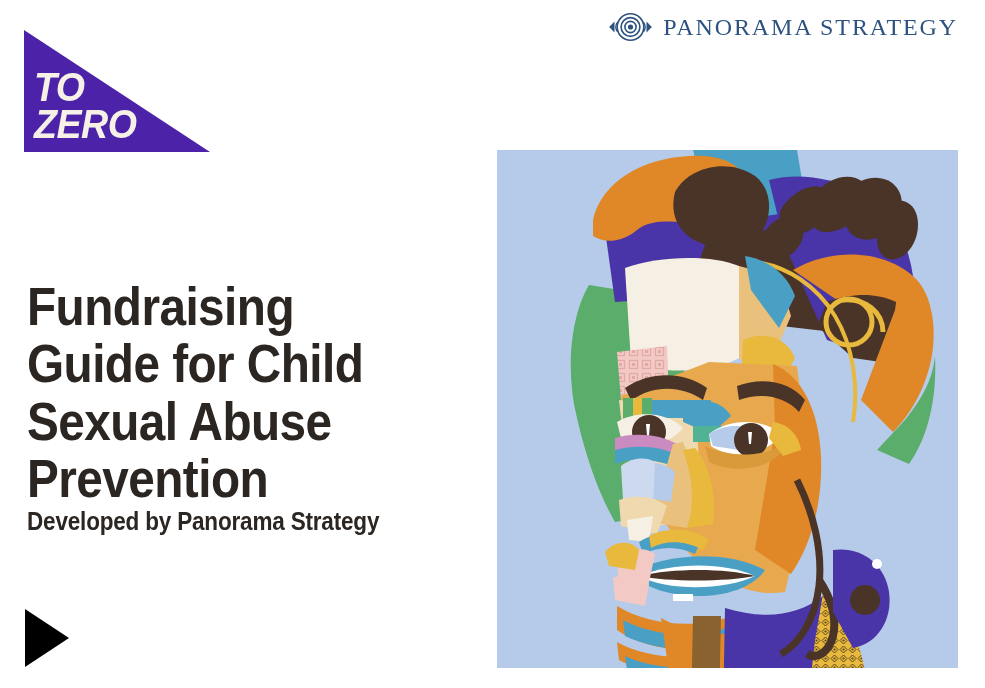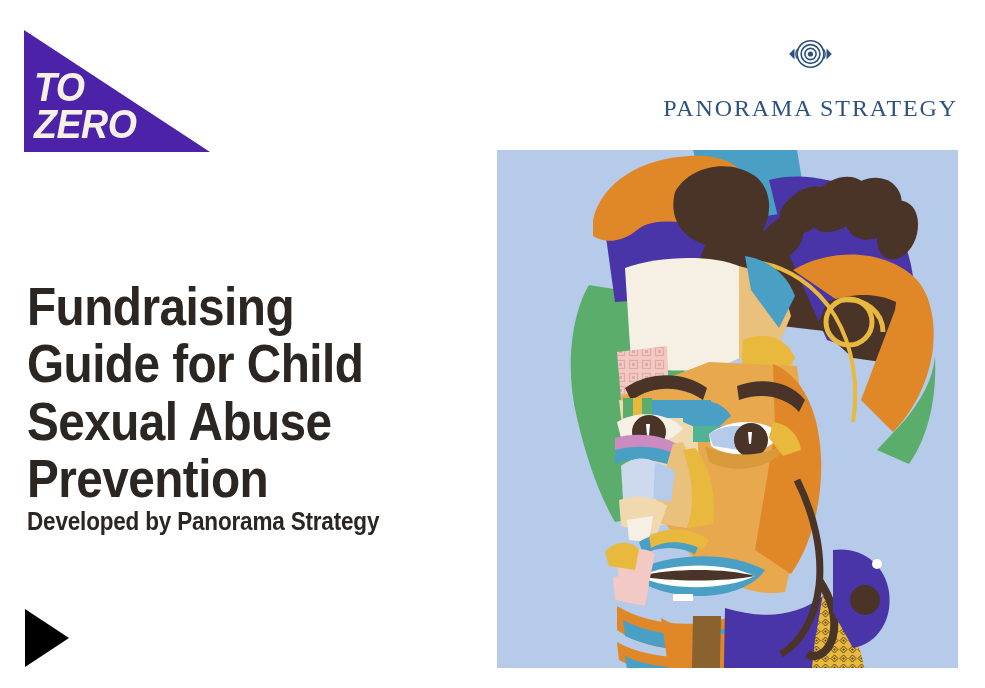--- a/index.html
+++ b/index.html
@@ -43,25 +43,24 @@
     color: #f6f0e7;
     transform: scaleX(0.94);
     transform-origin: left top;
     white-space: pre-line;
   }
 
   
   .panorama-logo {
     position: absolute;
     right: 27px;
-    top: 37px;
+    top: 10px;
     display: flex;
     align-items: center;
-    gap: 24px;
-    flex-direction: column;
+    gap: 10px;
   }
   .panorama-mark { display: block; }
   .panorama-word {
     font-family: "Liberation Serif", serif;
     font-size: 24px;
     letter-spacing: 1.9px;
     color: #2d5280;
     white-space: nowrap;
   }
 

